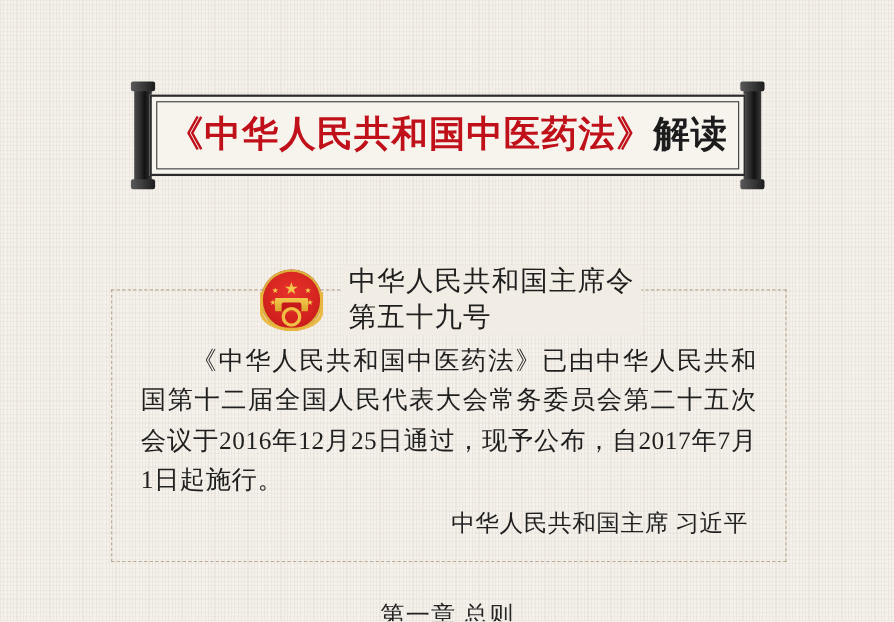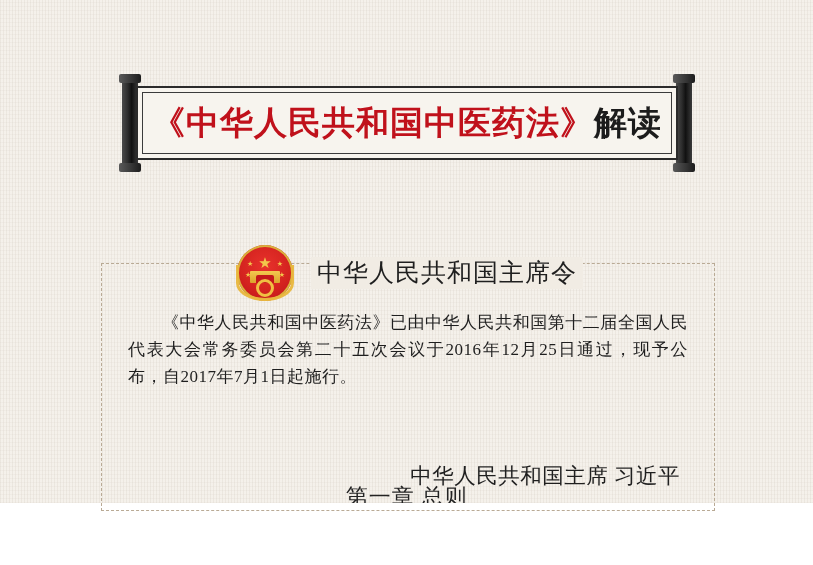--- a/index.html
+++ b/index.html
@@ -10,21 +10,21 @@
     width: 813px;
     height: 565px;
     background: #ffffff;
     font-family: "Liberation Serif", "DejaVu Serif", serif;
     overflow: hidden;
   }
 
   .page {
     position: relative;
     width: 813px;
-    height: 503px;
+    height: 565px;
     background:
       linear-gradient(rgba(255,255,255,0.25), rgba(255,255,255,0.25)),
       repeating-linear-gradient(90deg, rgba(190,178,162,0.22) 0px, rgba(190,178,162,0.22) 1px, rgba(255,255,255,0) 1px, rgba(255,255,255,0) 3px),
       repeating-linear-gradient(0deg, rgba(190,178,162,0.13) 0px, rgba(190,178,162,0.13) 1px, rgba(255,255,255,0) 1px, rgba(255,255,255,0) 4px),
       #f1ece4;
     box-sizing: border-box;
   }
 
   
   .banner {
@@ -203,21 +203,21 @@
     letter-spacing: 1px;
     background: #f1ece4;
     padding: 0 6px;
   }
 
   .decree-body {
     position: absolute;
     left: 26px;
     right: 26px;
     top: 46px;
-    font-size: 17px;
+    font-size: 23px;
     color: #1f1f1f;
     line-height: 1.58;
     letter-spacing: 0.5px;
     text-align: justify;
   }
   .decree-body p {
     margin: 0;
     text-indent: 2em;
   }
 
@@ -277,20 +277,21 @@
         <div class="star">★</div>
         <div class="ministar ms1">★</div>
         <div class="ministar ms2">★</div>
         <div class="ministar ms3">★</div>
         <div class="ministar ms4">★</div>
         <div class="gate"></div>
         <div class="gear"></div>
       </div>
       <div class="decree-heading">
         <div>中华人民共和国主席令</div>
+        <div>第五十九号</div>
       </div>
     </div>
 
     <div class="decree-body">
       <p>《中华人民共和国中医药法》已由中华人民共和国第十二届全国人民代表大会常务委员会第二十五次会议于2016年12月25日通过，现予公布，自2017年7月1日起施行。</p>
     </div>
 
     <div class="decree-sign">
       <div>中华人民共和国主席 习近平</div>
     </div>

